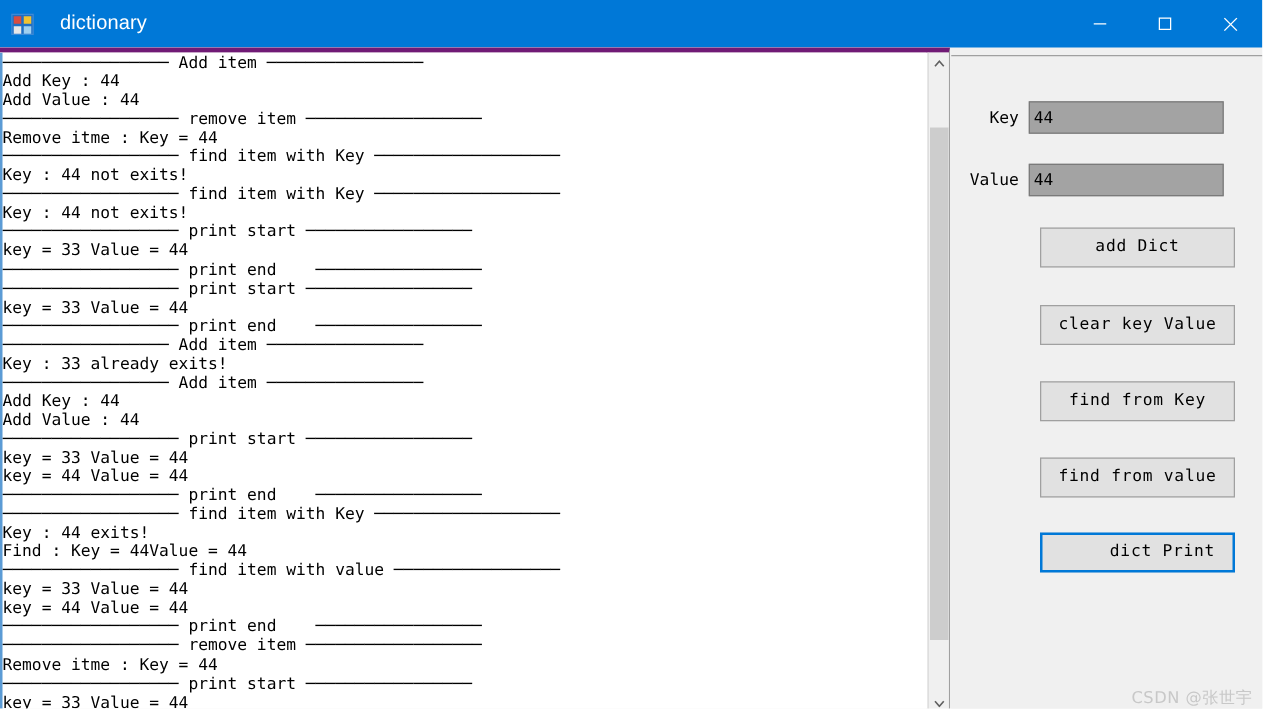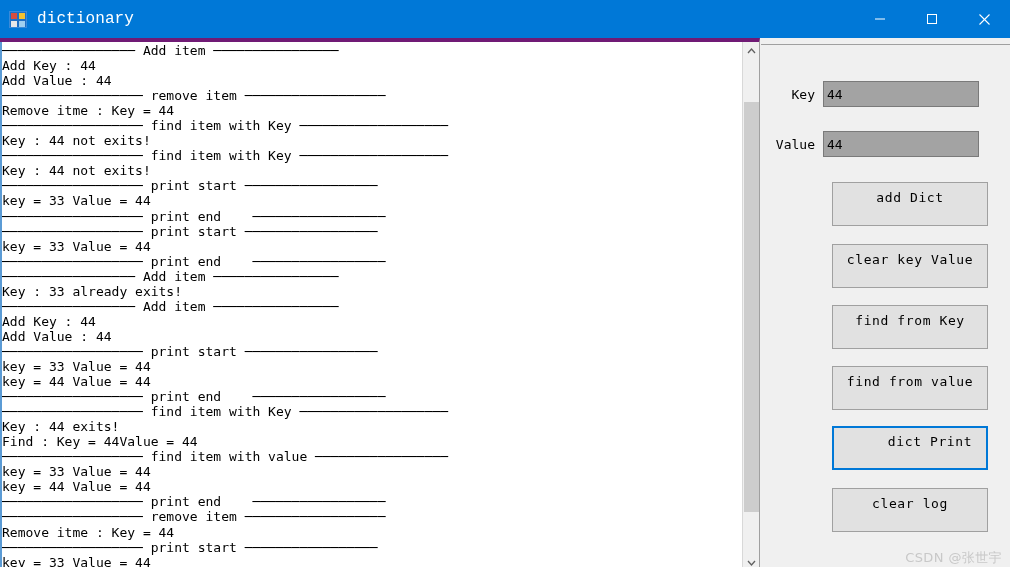--- a/index.html
+++ b/index.html
@@ -41,24 +41,24 @@
   .app-icon .q {
     position: absolute;
     width: 6px; height: 6px;
   }
   .app-icon .q1 { left: 1px;  top: 1px;  background: #d94d3f; }
   .app-icon .q2 { left: 9px;  top: 1px;  background: #f2c230; }
   .app-icon .q3 { left: 1px;  top: 9px;  background: #e8e8e8; }
   .app-icon .q4 { left: 9px;  top: 9px;  background: #9fd0f0; }
 
   .title-text {
-    margin-left: 10px;
+    margin-left: 21px;
     color: #ffffff;
     font-size: 16px;
-    font-family: Liberation Mono, monospace;
+    font-family: Liberation Sans, sans-serif;
     letter-spacing: 0.1px;
     line-height: 38px;
   }
 
   .win-buttons {
     position: absolute;
     right: 0; top: 0;
     height: 38px;
     display: flex;
   }
@@ -173,21 +173,21 @@
     color: #000000;
     padding: 0 3px;
     line-height: 24px;
     outline: none;
   }
 
   .btn {
     position: absolute;
     left: 71px;
     width: 156px;
-    height: 44px;
+    height: 32px;
     background: #e1e1e1;
     border: 1px solid #a0a0a0;
     font-family: "DejaVu Sans Mono", "Liberation Mono", monospace;
     font-size: 13px;
     color: #000000;
     text-align: center;
     line-height: 30px;
     letter-spacing: 0.6px;
   }
   .btn.focused {
@@ -313,18 +313,17 @@
     <div class="field-row value">
       <div class="field-label">Value</div>
       <input class="field-input" type="text" value="44" style="">
     </div>
 
     <div class="btn b1">add Dict</div>
     <div class="btn b2">clear key Value</div>
     <div class="btn b3">find from Key</div>
     <div class="btn b4">find from value</div>
     <div class="btn b5 focused">dict Print</div>
-    <div class="btn b6">clear log</div>
 
     <div class="watermark">CSDN @张世宇</div>
   </div>
 
 </div>
 
 </body></html>

